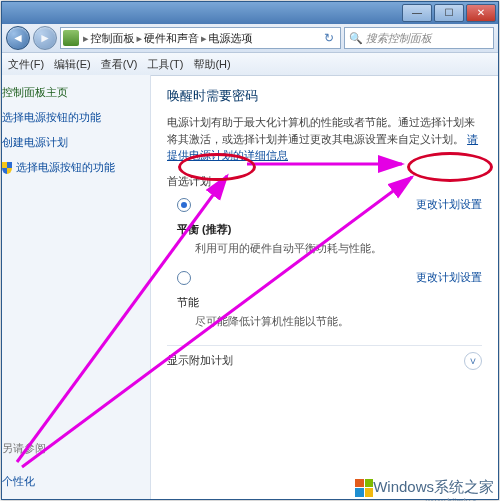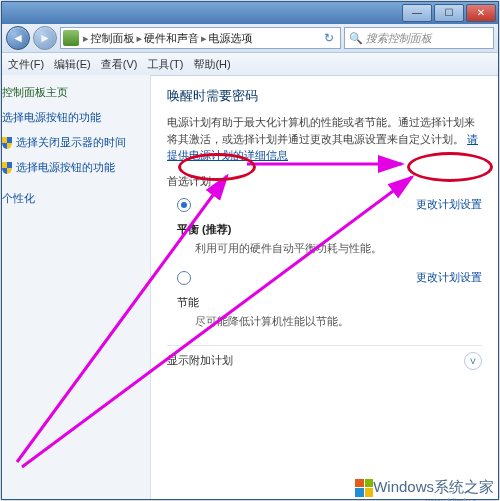--- a/index.html
+++ b/index.html
@@ -312,28 +312,28 @@
   </div>
 
   <div class="body">
 
     <div class="sidebar">
       <div class="home">控制面板主页</div>
       <a class="side">
         <span>选择电源按钮的功能</span>
       </a>
       <a class="side">
-        <span class="shield"></span>
-        <span>选择关闭显示器的时间</span>
+        <span>创建电源计划</span>
       </a>
       <a class="side">
         <span class="shield"></span>
         <span>选择电源按钮的功能</span>
       </a>
 
+      <div class="also">另请参阅</div>
       <div class="also-links">
         <a>个性化</a>
       </div>
     </div>
 
     <div class="content">
       <h2 class="title">唤醒时需要密码</h2>
       <div class="desc">
         <span>电源计划有助于最大化计算机的性能或者节能。通过选择计划来将其激活，或选择计划并通过更改其电源设置来自定义计划。</span>
         <a>请提供电源计划的详细信息</a>

